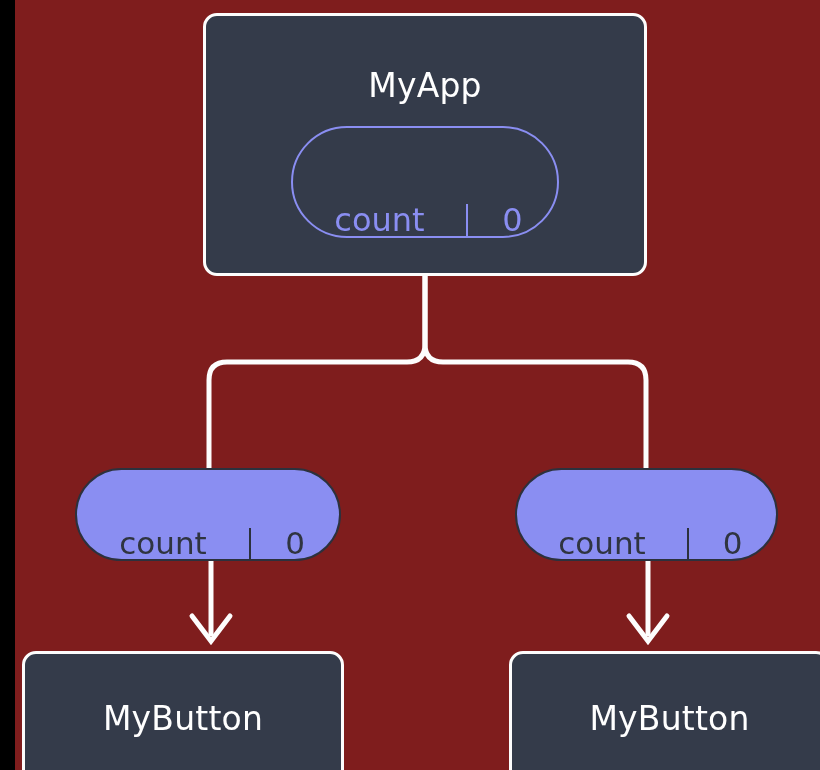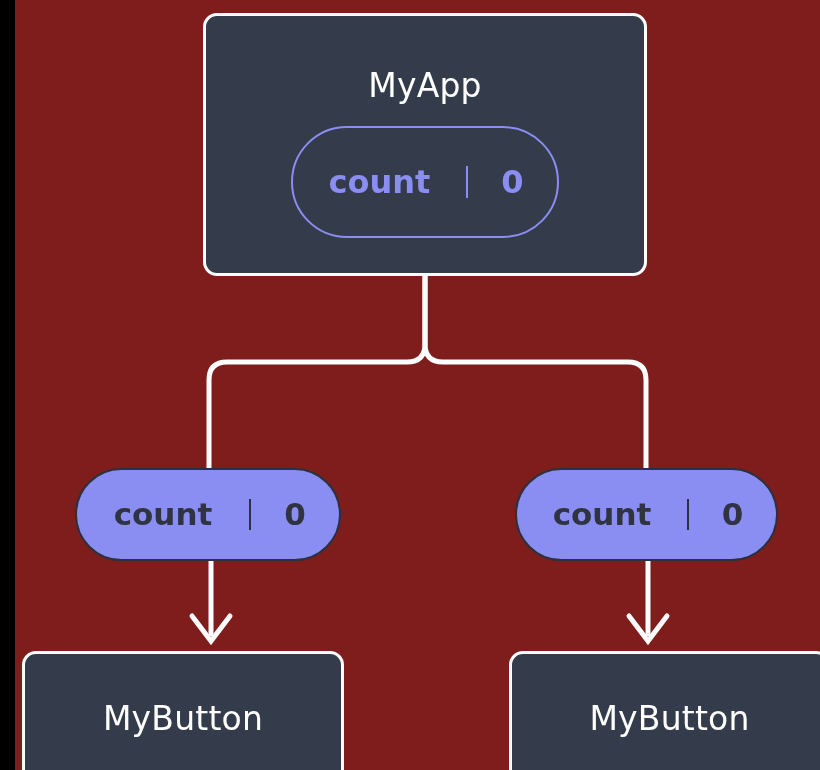--- a/index.html
+++ b/index.html
@@ -82,25 +82,24 @@
   }
   #node-mybutton-left .comp-title,
   #node-mybutton-right .comp-title {
     font-size: 33px;
   }
 
   
   .pill {
     position: absolute;
     display: flex;
-    align-items: center;
+    align-items: flex-end;
     border-radius: 999px;
     z-index: 3;
     overflow: hidden;
-    font-weight: bold;
   }
   .pill .pill-key,
   .pill .pill-val {
     display: flex;
     align-items: center;
     justify-content: center;
     line-height: 1;
     white-space: nowrap;
   }
 

